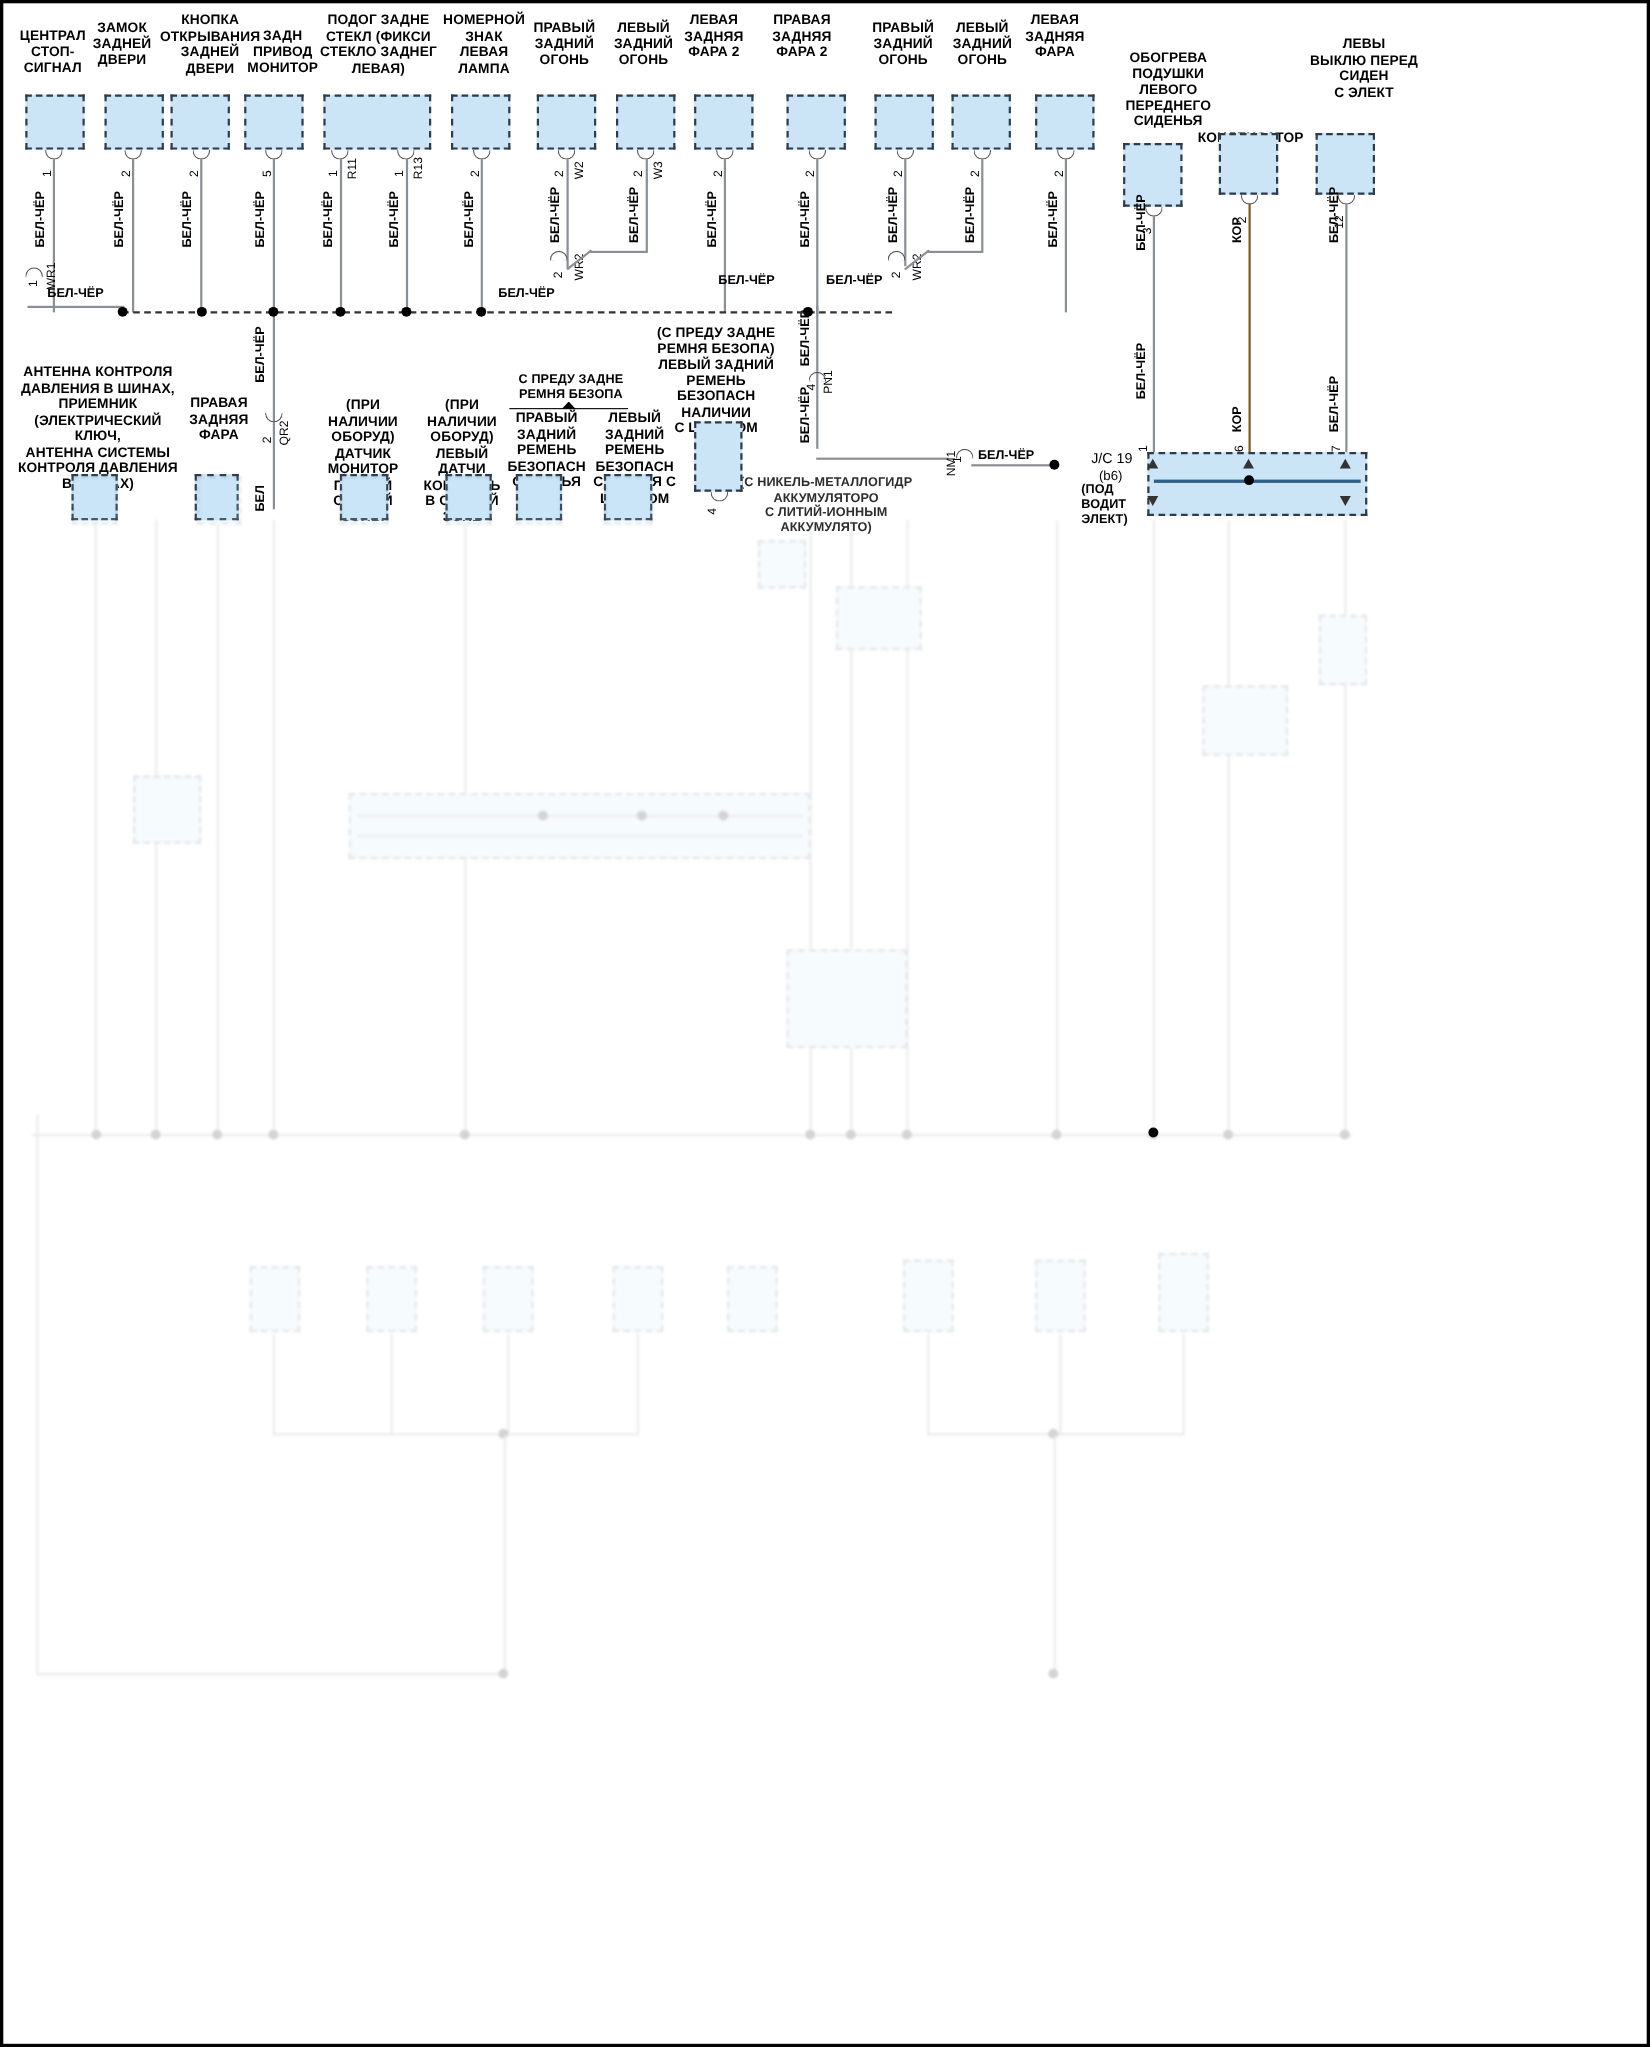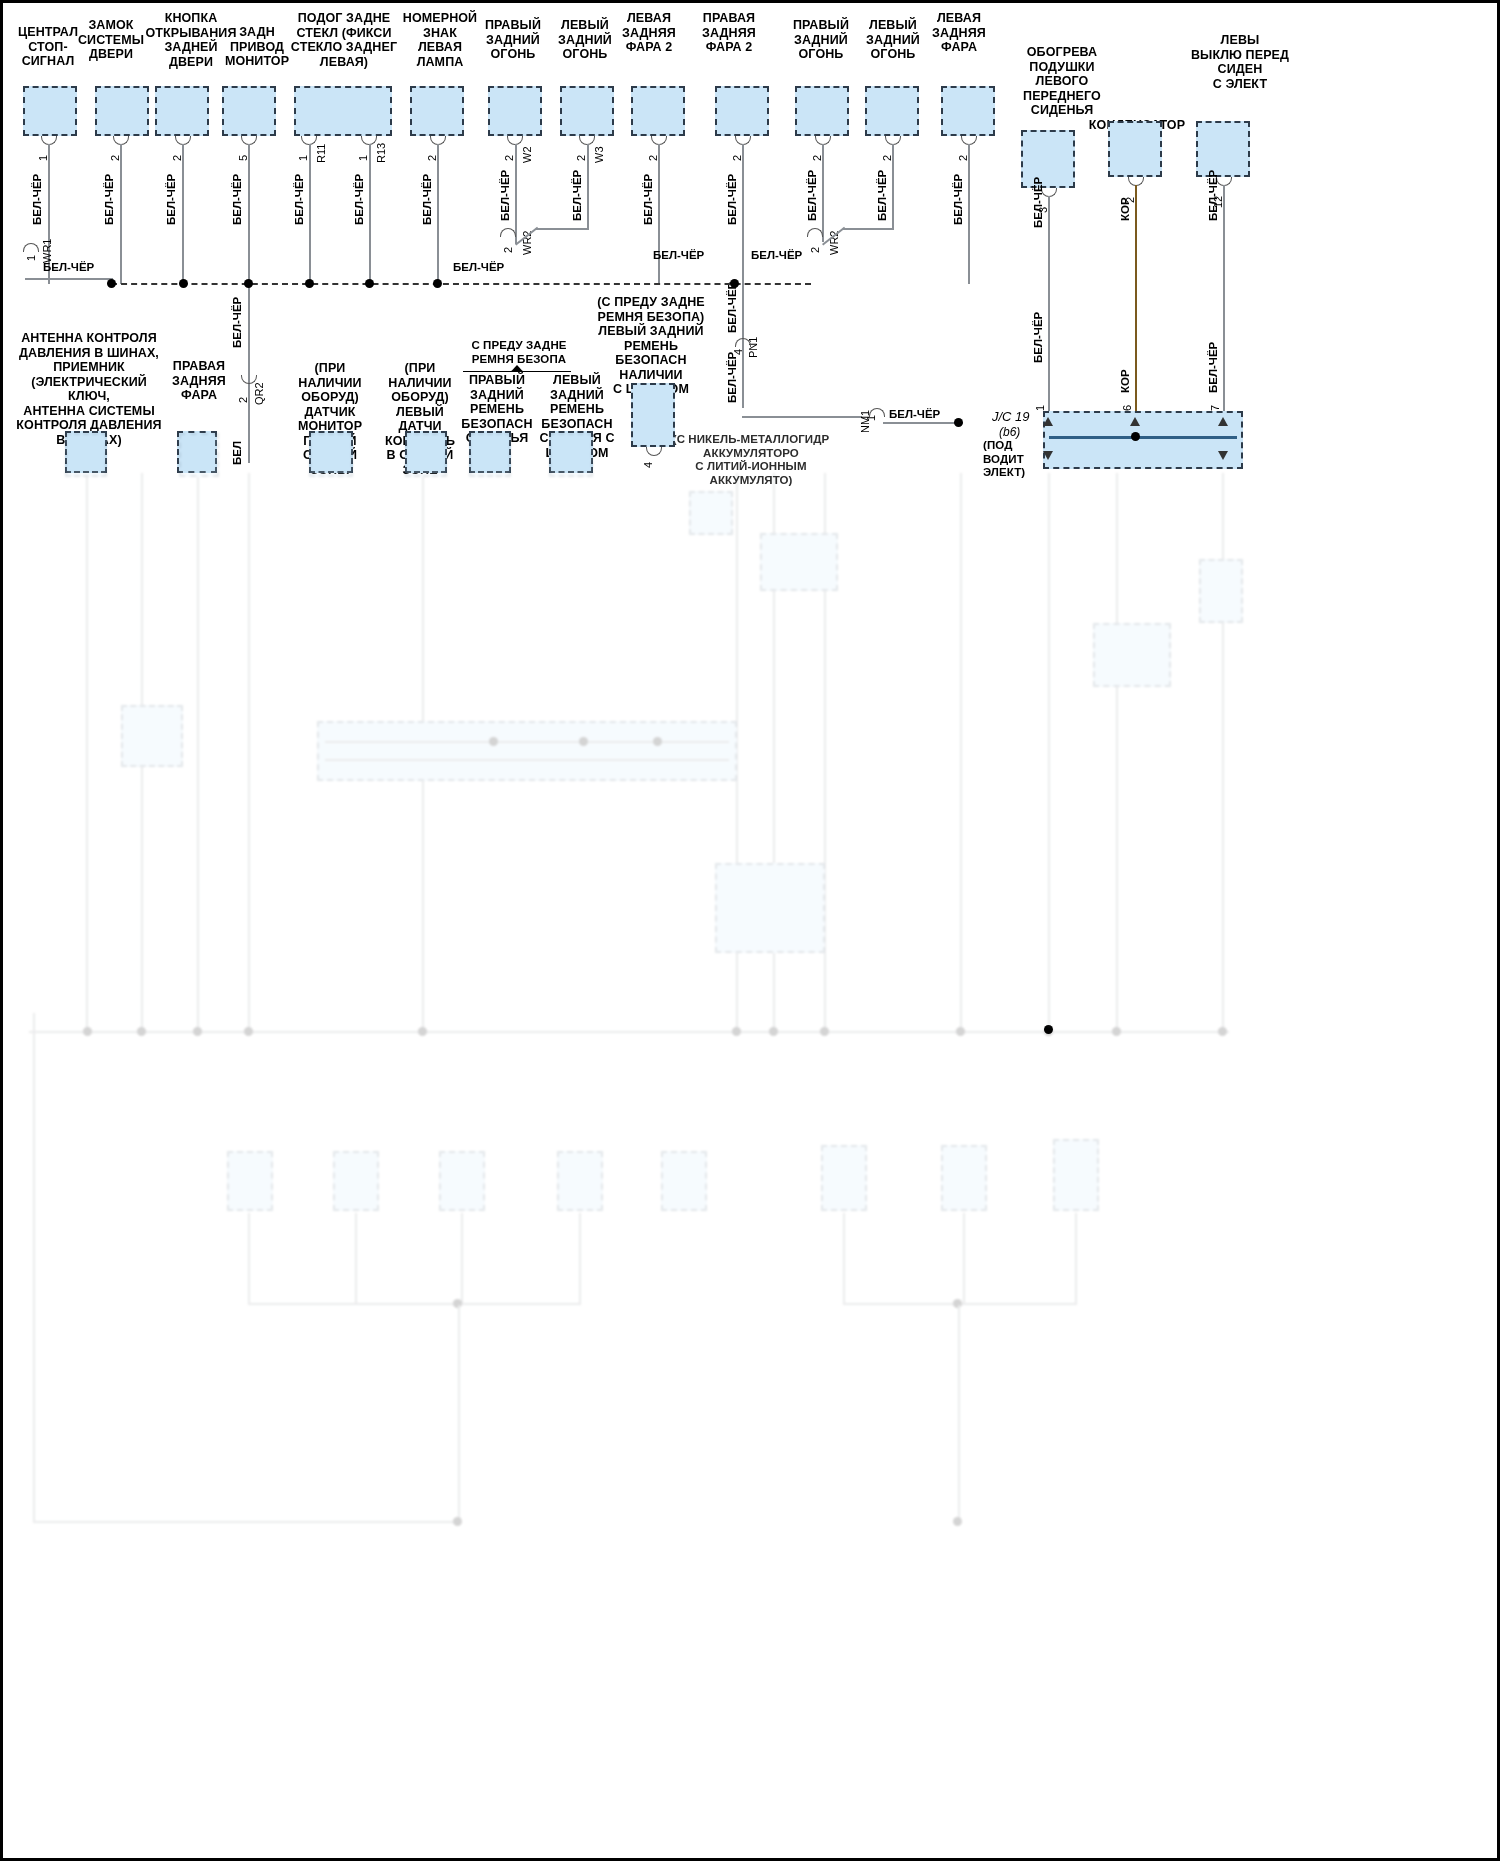--- a/index.html
+++ b/index.html
@@ -68,21 +68,21 @@
     transform:rotate(-90deg);
     color:#000;
   }
   .htext{
     position:absolute;
     font-size:11.5px;
     font-weight:700;
     white-space:nowrap;
     color:#000;
   }
-  .htext.thin{font-weight:400;font-size:11px;font-style:italic;}
+  .htext.thin{font-weight:400;font-size:11px;}
   
   .cup{
     position:absolute;
     width:14px;height:8px;
     border:1.6px solid #555;
     border-top:none;
     border-radius:0 0 9px 9px;
   }
   
   .dashbus{
@@ -144,21 +144,21 @@
   #faded .box{border-color:#5b7285;}
 </style>
 </head>
 <body>
 
 <div id="page">
 
   <div class="lbl" style="left:0px;top:22px;width:90px;">ЦЕНТРАЛ
 СТОП-СИГНАЛ</div>
   <div class="lbl" style="left:68px;top:15px;width:80px;">ЗАМОК
-СИСТЕМЫ
+ЗАДНЕЙ
 ДВЕРИ</div>
   <div class="lbl" style="left:140px;top:8px;width:96px;">КНОПКА
 ОТКРЫВАНИЯ
 ЗАДНЕЙ
 ДВЕРИ</div>
   <div class="lbl" style="left:212px;top:22px;width:84px;">ЗАДН
 ПРИВОД
 МОНИТОР</div>
   <div class="lbl" style="left:278px;top:8px;width:126px;">ПОДОГ ЗАДНЕ
 СТЕКЛ (ФИКСИ

